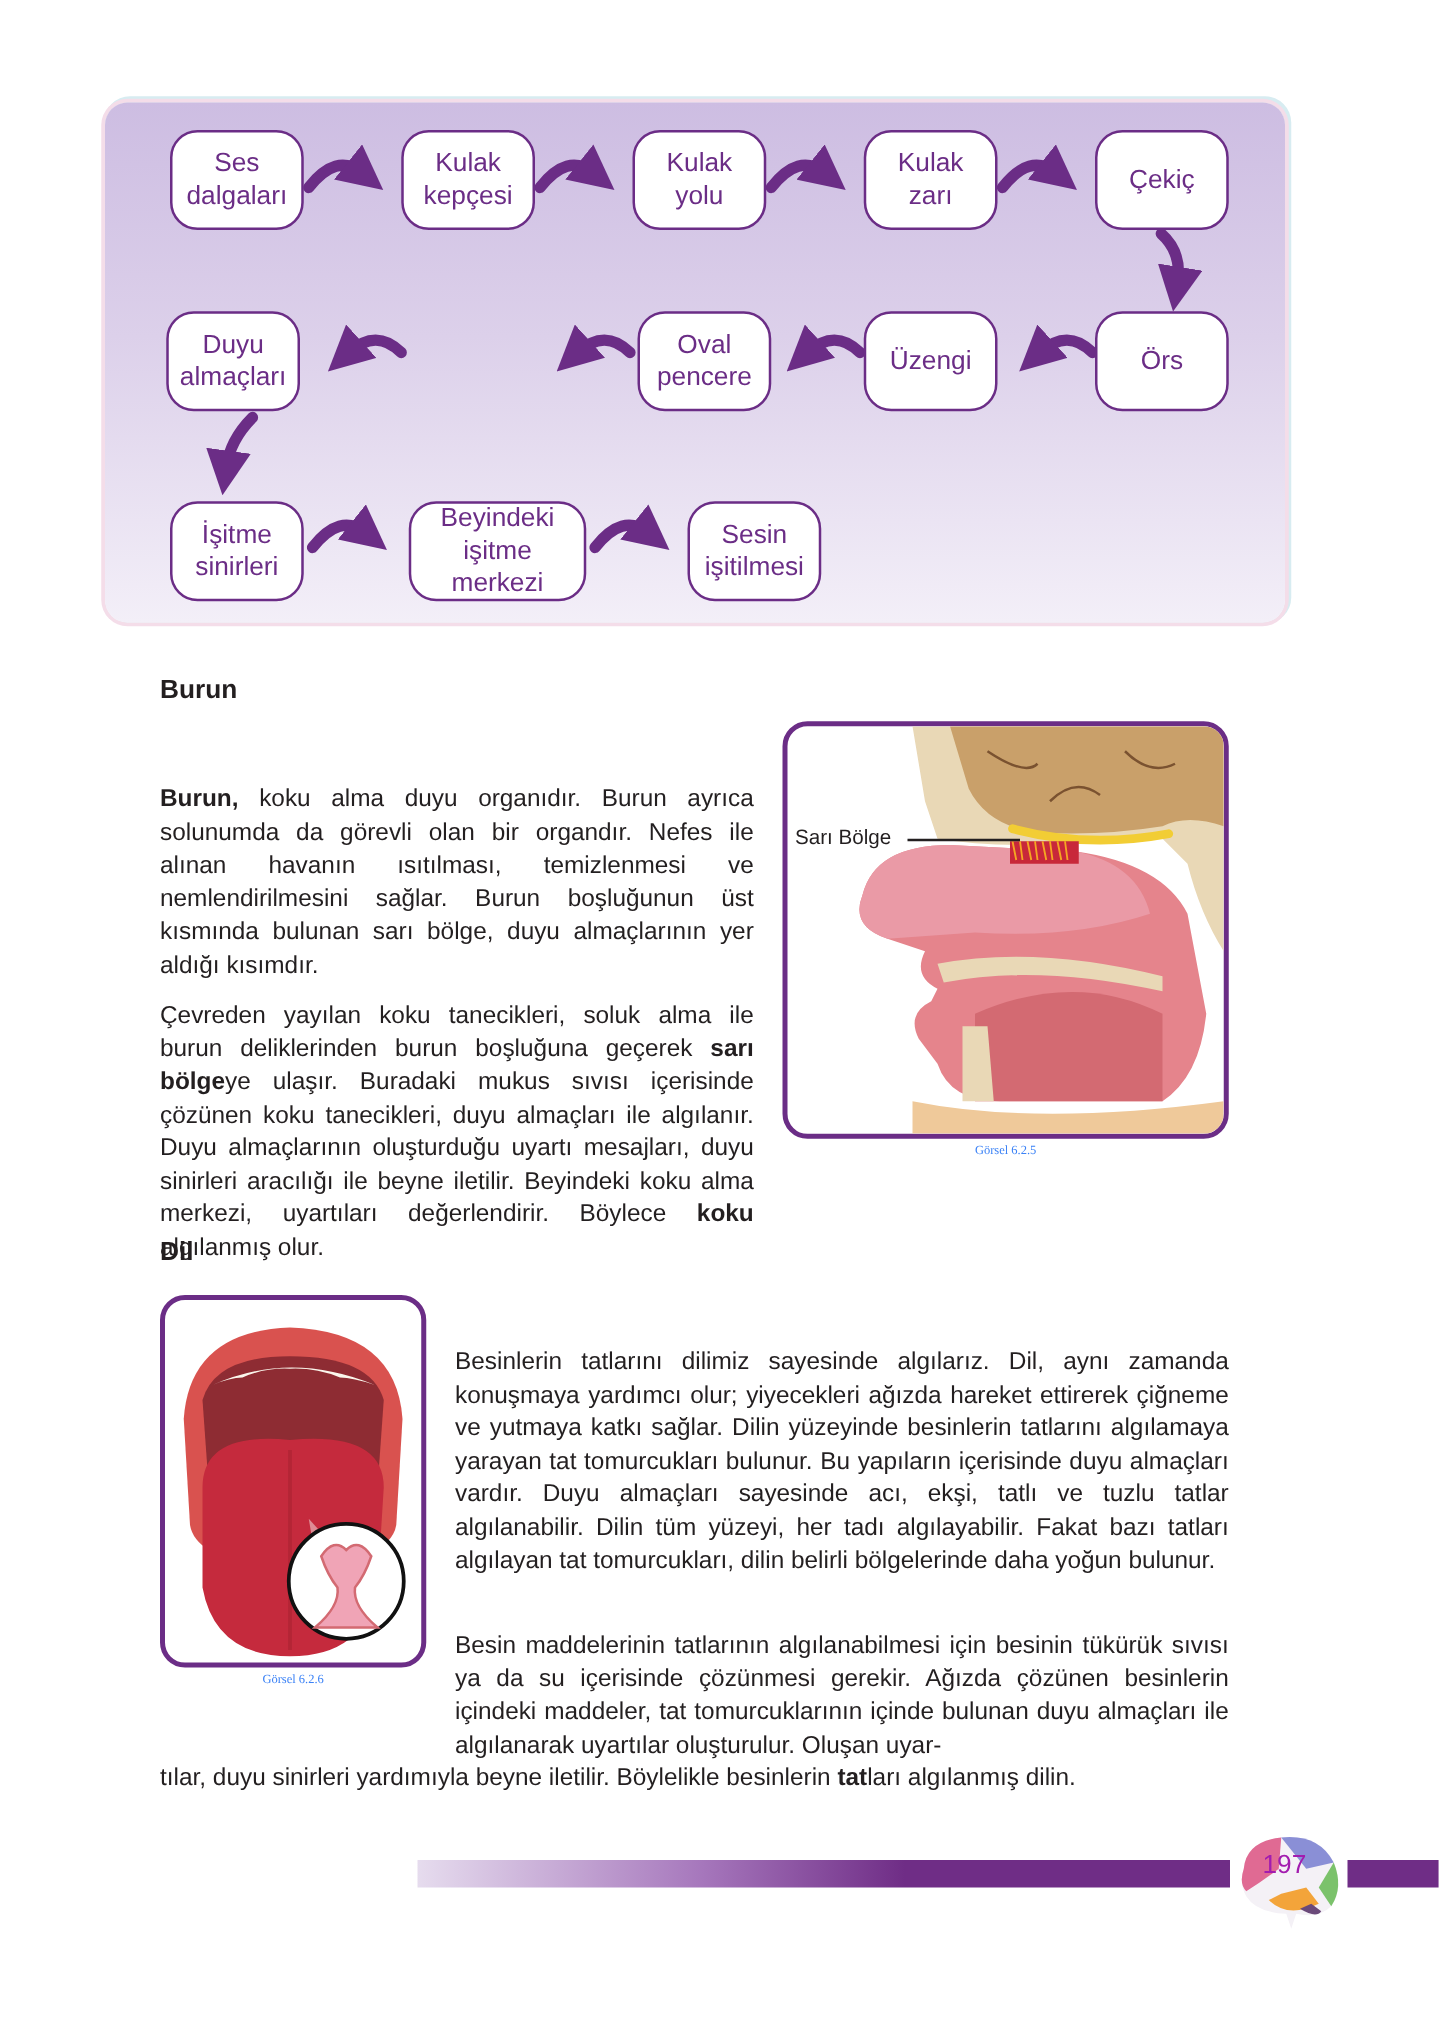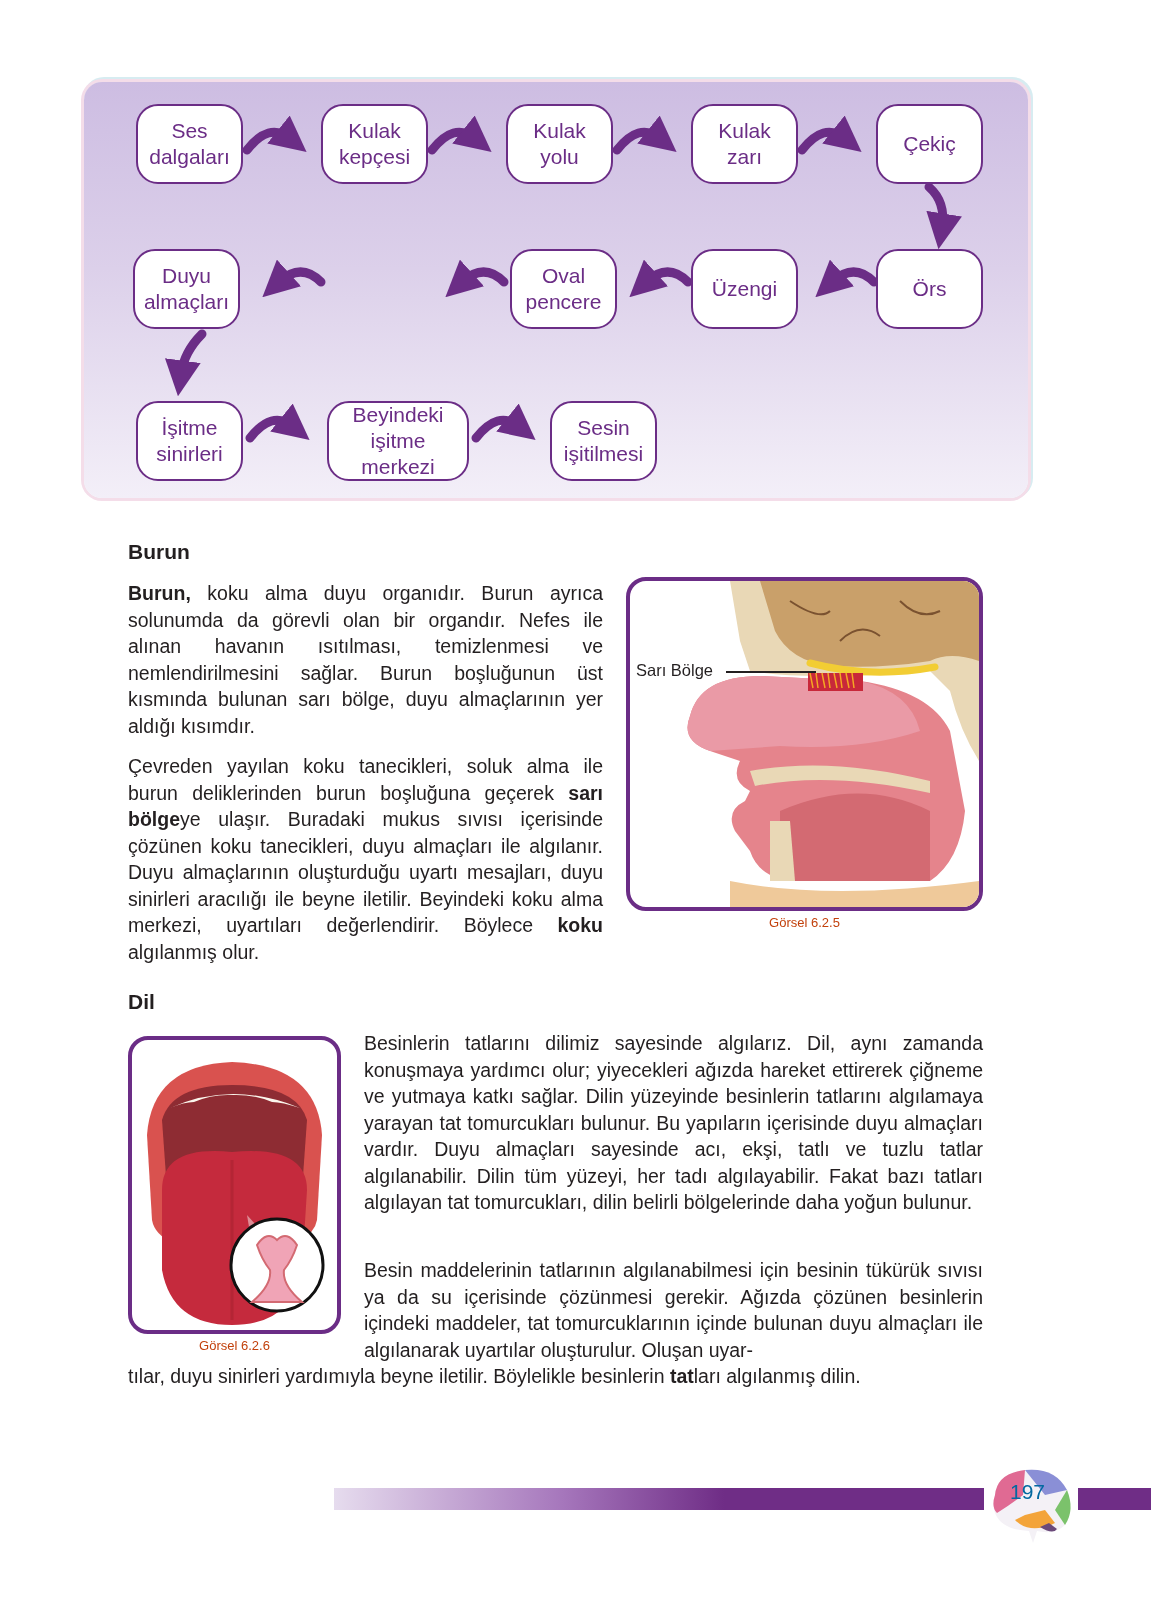--- a/index.html
+++ b/index.html
@@ -9,32 +9,32 @@
   
   .panel { position:absolute; left:84px; top:82px; width:944px; height:416px; border-radius:18px;
            background:linear-gradient(180deg,#cdbde2 0%,#dcd0ea 45%,#f3eff8 100%);
            box-shadow:0 0 0 3px #f4dde9, 2px -2px 0 3px #d7ecf1; }
   .node { position:absolute; background:#fff; border:2.5px solid #6b2d86; border-radius:22px;
           box-sizing:border-box; display:flex; align-items:center; justify-content:center; text-align:center;
           color:#6b2d86; font-size:21px; line-height:26px; white-space:pre-line; }
 
   
   .h { position:absolute; font-weight:bold; font-size:21px; color:#231f20; }
-  .p { position:absolute; font-size:19.5px; line-height:26.5px; text-align:justify; color:#231f20; }
+  .p { position:absolute; font-size:19.5px; line-height:26.5px; text-align:justify; color:#231f20;margin-top:46px; }
   .p b { font-weight:bold; }
   .figbox { position:absolute; border:4px solid #6b2d86; border-radius:20px; box-sizing:border-box;
             overflow:hidden; background:#fff; }
-  .cap { position:absolute; font-size:13px; color:#c2410c; text-align:center; }
+  .cap { position:absolute; font-size:10px; color:#3b82f6; text-align:center;font-family:Liberation Serif, serif; }
 
   
   .footbar { position:absolute; left:334px; top:1488px; width:650px; height:22px;
              background:linear-gradient(90deg,#e6dcee 0%,#a677bc 35%,#6f2d86 60%,#6f2d86 100%); }
   .foottext { position:absolute; right:10px; top:1px; color:#fff; font-size:17px;margin-top:45px; }
   .footbar2 { position:absolute; left:1078px; top:1488px; width:73px; height:22px; background:#6f2d86; }
-  .pageno { position:absolute; left:1010px; top:1480px; font-size:21px; color:#0369a1; }
+  .pageno { position:absolute; left:1010px; top:1480px; font-size:21px; color:#a21caf; }
 </style>
 </head>
 <body>
 
 <div class="panel">
   <svg width="944" height="416" style="position:absolute;left:0;top:0">
     <defs>
       <marker id="ah" markerWidth="4" markerHeight="4" refX="1.5" refY="2" orient="auto">
         <path d="M0,0 L4,2 L0,4 Z" fill="#6b2d86"></path>
       </marker>

